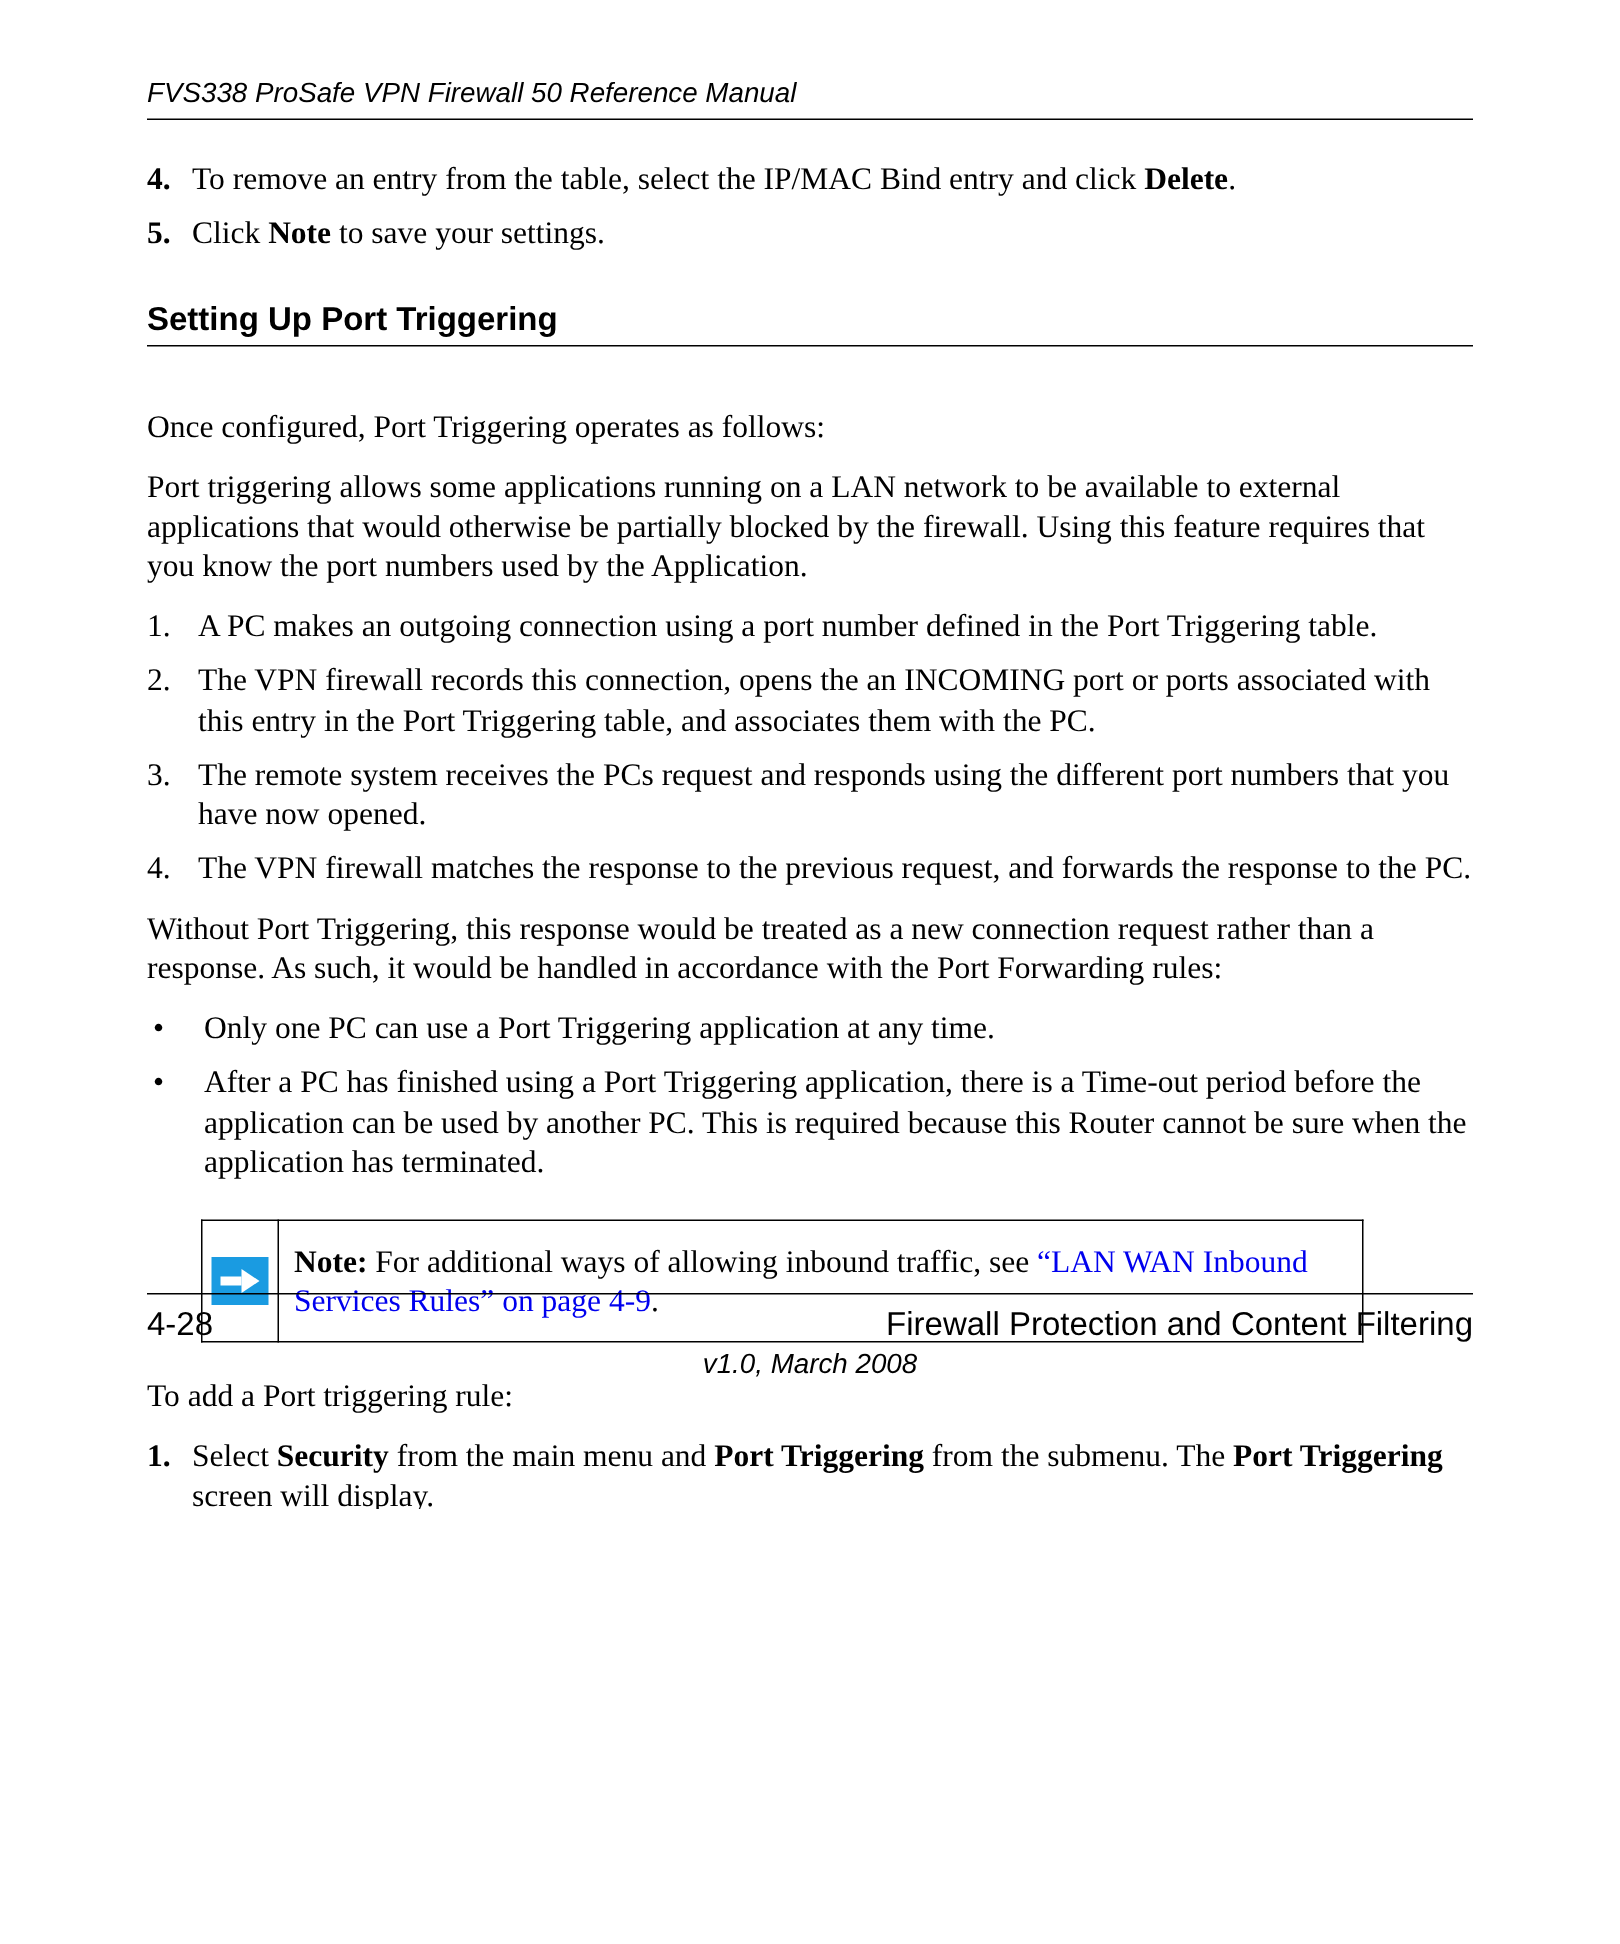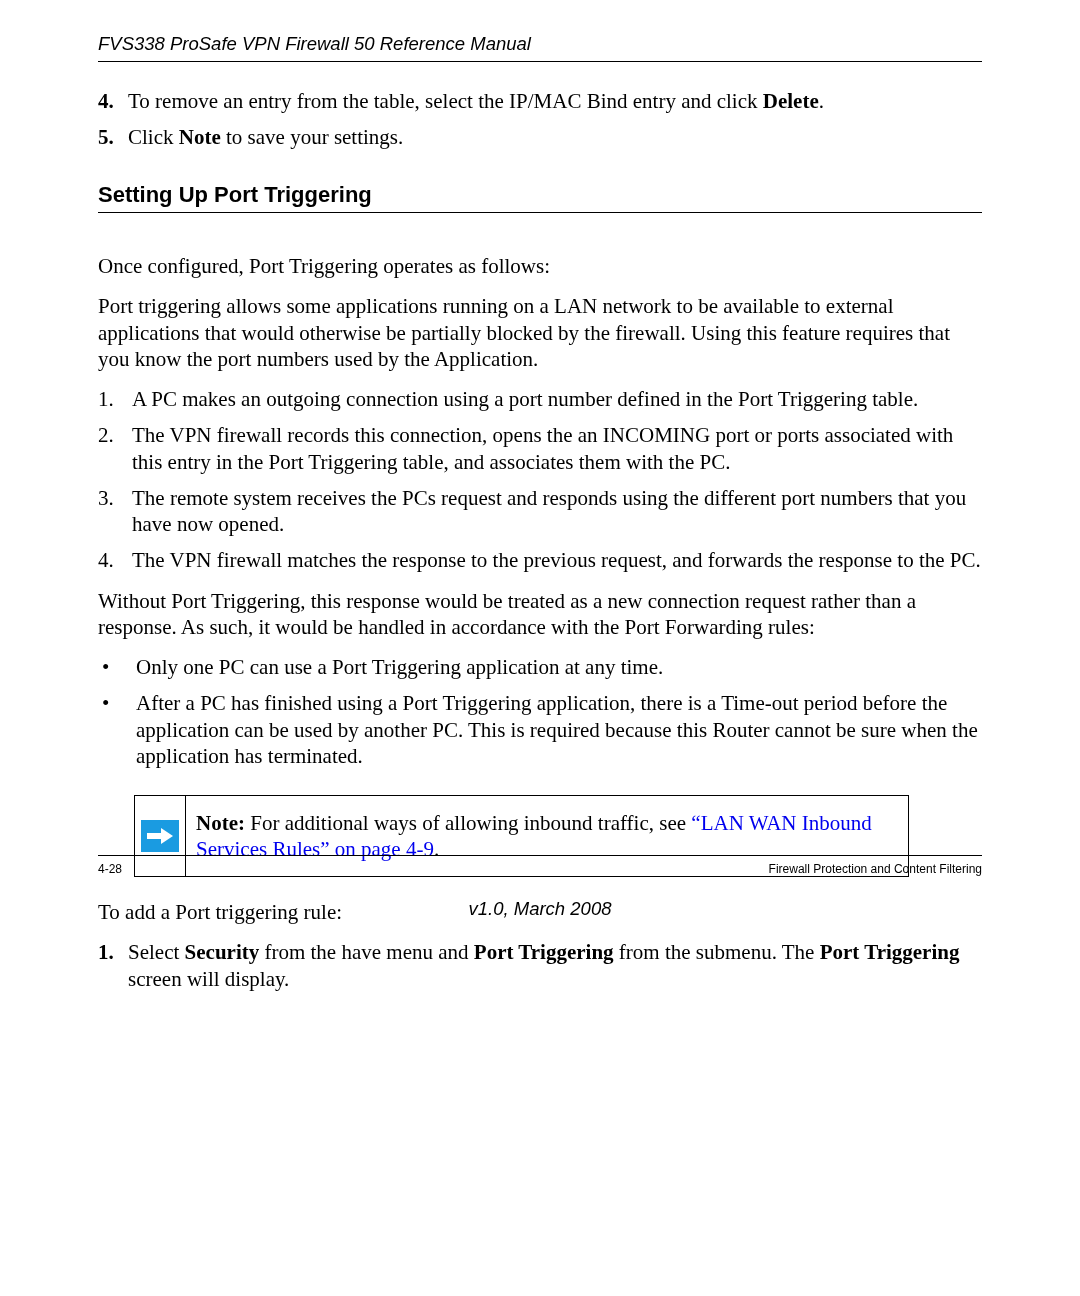--- a/index.html
+++ b/index.html
@@ -8,21 +8,21 @@
     padding: 0;
     background: #ffffff;
     font-family: "Times New Roman", Times, serif;
     color: #000000;
   }
   .page {
     width: 1080px;
     height: 1006px;
     position: relative;
     box-sizing: border-box;
-    padding: 32px 98px 0 98px;
+    padding: 50px 98px 0 98px;
     font-size: 21px;
     line-height: 1.25;
   }
   .running-header {
     font-style: italic;
     font-family: Arial, Helvetica, sans-serif;
     font-size: 18.5px;
     padding-bottom: 6px;
     border-bottom: 1.5px solid #000;
     margin-bottom: 26px;
@@ -133,28 +133,27 @@
   }
   .footer-rule {
     border: none;
     border-top: 1.5px solid #000;
     margin: 0 0 6px 0;
   }
   .footer-row {
     display: flex;
     justify-content: space-between;
     font-family: Arial, Helvetica, sans-serif;
-    font-size: 12px;
+    font-size: 22px;
   }
   .footer-version {
     text-align: center;
     font-style: italic;
     font-family: Arial, Helvetica, sans-serif;
     font-size: 18.5px;
-    margin-top: 20px;
   }
 </style>
 </head>
 <body>
 
 <div class="page">
 
   <div class="running-header">FVS338 ProSafe VPN Firewall 50 Reference Manual</div>
 
   <ol class="num-steps">
@@ -229,21 +228,21 @@
     </tbody>
       </table>
   </div>
 
   <p class="block">To add a Port triggering rule:</p>
 
   <ol class="num-steps">
     <li>
       <span class="num">1.</span>
       <span class="body">
-        <span>Select </span><span class="bold">Security</span><span> from the have menu and </span><span class="bold">Port Triggering</span><span> from the submenu. The </span><span class="bold">Port Triggering</span><span> screen will display.</span>
+        <span>Select </span><span class="bold">Security</span><span> from the main menu and </span><span class="bold">Port Triggering</span><span> from the submenu. The </span><span class="bold">Port Triggering</span><span> screen will display.</span>
       </span>
     </li>
     <li>
       <span class="num">1.</span>
       <span class="body">
         <span>Enter a user-defined name for this rule in the </span><span class="bold">Name</span><span> field.</span>
       </span>
     </li>
   </ol>
 

